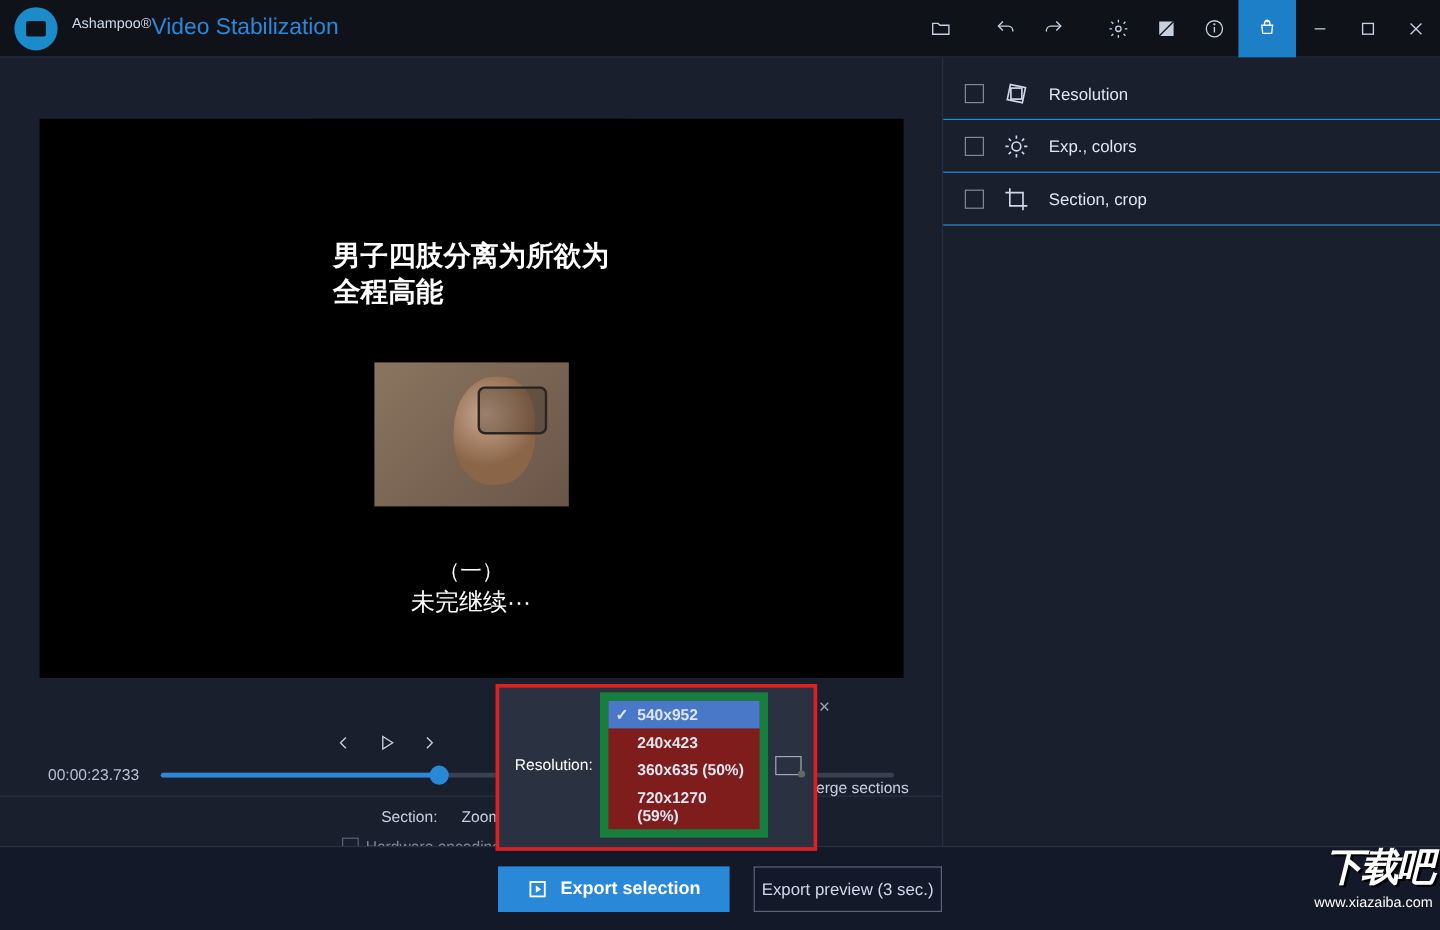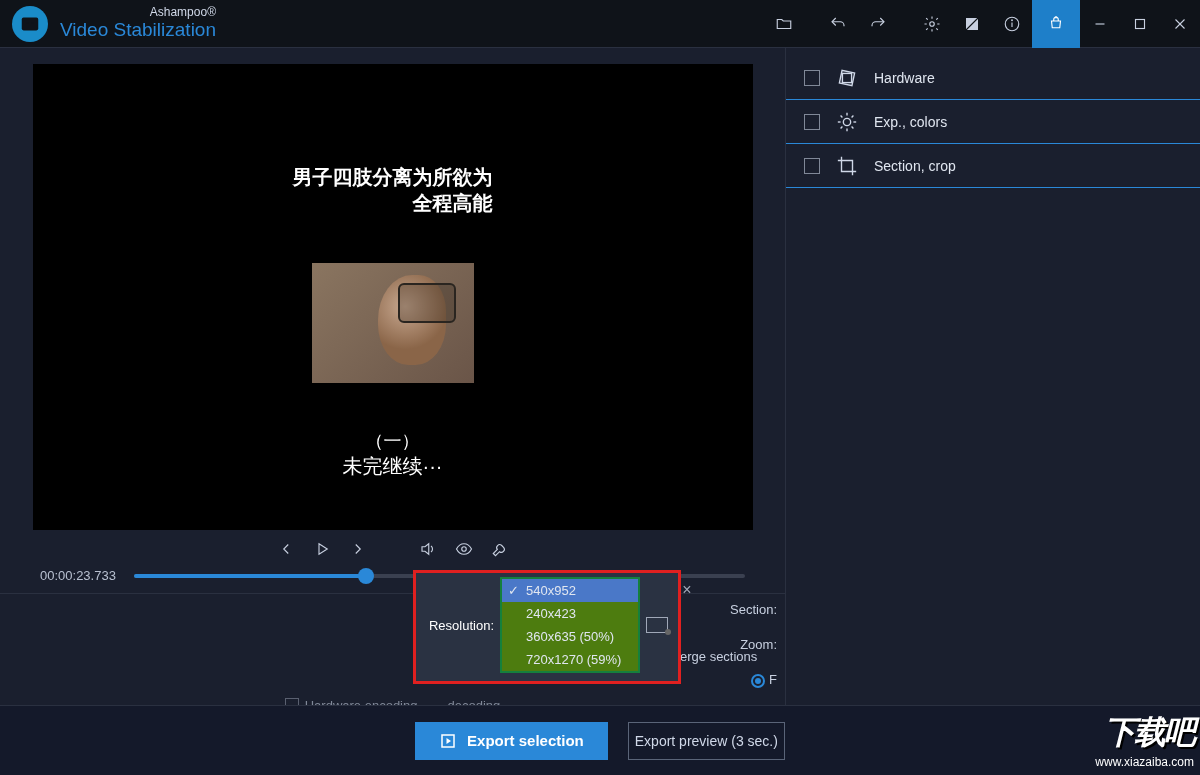--- a/index.html
+++ b/index.html
@@ -1,79 +1,79 @@
 <!DOCTYPE html>
 <html><head>
 <meta charset="utf-8">
 <style>
 * { box-sizing: border-box; margin: 0; padding: 0; }
 body { width: 1200px; height: 775px; background: #1a1f2e; font-family: "Segoe UI", Arial, sans-serif; color: #e0e6f0; overflow: hidden; position: relative; }
 .titlebar { height: 48px; display: flex; align-items: center; background: #0f1319; border-bottom: 1px solid #2a3040; }
 .logo-area { display: flex; align-items: center; padding-left: 12px; gap: 12px; }
 .logo-icon { width: 36px; height: 36px; border-radius: 50%; background: #1a8cc9; display: flex; align-items: center; justify-content: center; }
 .logo-icon svg { width: 22px; height: 22px; fill: #0f1319; }
-.logo-text { display: flex; flex-direction: column; line-height: 1.1; align-items: flex-end; }
+.logo-text { display: flex; line-height: 1.1; }
 .logo-brand { font-size: 12px; color: #d0d8e8; }
 .logo-title { font-size: 19px; color: #2a88d8; }
 .title-actions { margin-left: auto; display: flex; height: 100%; }
 .title-btn { width: 40px; height: 48px; display: flex; align-items: center; justify-content: center; color: #c8d0e0; font-size: 15px; }
 .title-btn.cart { background: #1e7fc9; width: 48px; }
 .title-btn svg { width: 18px; height: 18px; stroke: #c8d0e0; stroke-width: 1.5; fill: none; }
 .title-btn.cart svg { stroke: #fff; }
 .main-area { display: flex; height: 727px; }
 .left-panel { width: 785px; display: flex; flex-direction: column; }
 .video-container { flex: 1; display: flex; align-items: center; justify-content: center; padding: 18px 0 0 0; min-height: 0; }
 .video-frame { width: 720px; height: 466px; background: #000; display: flex; align-items: center; justify-content: center; position: relative; }
 .video-inner { width: 264px; height: 466px; background: #000; display: flex; flex-direction: column; align-items: center; justify-content: space-between; padding: 100px 0 50px 0; color: #fff; }
-.video-text-top { font-size: 20px; text-align: right; line-height: 1.3; font-weight: bold; }
+.video-text-top { font-size: 23px; text-align: left; line-height: 1.3; font-weight: bold; }
 .video-thumb { width: 162px; height: 120px; background: linear-gradient(135deg, #8a7560 0%, #6a5548 100%); margin: 8px 0; position: relative; overflow: hidden; }
 .video-thumb::before { content:""; position:absolute; right: 28px; top: 12px; width: 68px; height: 90px; background: radial-gradient(circle at 40% 35%, #c8a890 0%, #8a6548 60%); border-radius: 50% 40% 45% 45%; }
 .video-thumb::after { content:""; position:absolute; right: 18px; top: 20px; width: 54px; height: 36px; border: 2px solid #2a2520; border-radius: 6px; background: rgba(50,40,30,0.3); }
 .video-text-mid { font-size: 18px; }
 .video-text-bot { font-size: 20px; }
 .play-controls { display: flex; gap: 14px; justify-content: center; padding: 10px 0 6px 0; }
 .play-controls .ctrl { width: 22px; height: 22px; display: flex; align-items: center; justify-content: center; color: #c8d0e0; }
 .play-controls svg { width: 18px; height: 18px; stroke: #c8d0e0; stroke-width: 1.5; fill: none; }
 .timeline-row { display: flex; align-items: center; padding: 2px 40px 6px 40px; gap: 4px; position: relative; }
 .timecode { font-size: 13px; color: #b8c0d0; width: 90px; }
 .timeline { flex: 1; height: 4px; background: #3a4050; position: relative; border-radius: 2px; }
 .timeline::before { content:""; position:absolute; left:0; top:0; height:4px; width: 38%; background: #2a88d8; border-radius: 2px; }
 .timeline-thumb { position: absolute; left: 38%; top: -6px; width: 16px; height: 16px; border-radius: 50%; background: #2a88d8; transform: translateX(-50%); }
 .timeline-marks { position: absolute; left: 58%; top: -2px; width: 82px; height: 8px; background: repeating-linear-gradient(90deg, #b0b8c8 0 2px, transparent 2px 7px); }
 .divider-h { height: 1px; background: #2a3040; margin: 4px 0; }
-.section-opts { display: flex; align-items: flex-end; justify-content: center; gap: 20px; padding: 4px 8px; font-size: 13px; color: #c8d0e0; position: relative; flex-direction: column; }
+.section-opts { display: flex; align-items: center; justify-content: center; gap: 20px; padding: 4px 18px; font-size: 13px; color: #c8d0e0; position: relative; }
 .section-opts .lbl { color: #c8d0e0; }
 .radio { width: 14px; height: 14px; border: 2px solid #2a88d8; border-radius: 50%; display: inline-flex; align-items: center; justify-content: center; margin-right: 4px; vertical-align: middle; }
 .radio.on::after { content:""; width:6px; height:6px; border-radius:50%; background:#2a88d8; }
 .radio.off { border-color: #808898; }
 .hw-row { display: flex; align-items: center; justify-content: center; gap: 30px; padding: 6px 0 10px 0; font-size: 13px; color: #808898; }
 .cb { width: 14px; height: 14px; border: 1px solid #5a6070; display: inline-block; margin-right: 6px; vertical-align: -2px; }
 .add-section-btn { margin: 4px 36px 10px 36px; height: 38px; border: 1px solid #2a88d8; display: flex; align-items: center; justify-content: center; gap: 6px; font-size: 14px; color: #c8d0e0; width: 286px; }
 .export-bar { height: 70px; background: #14192a; display: flex; align-items: center; justify-content: center; gap: 20px; border-top: 1px solid #2a3040; position: absolute; left:0; right:0; bottom:0; width: 1200px;}
 .export-primary { background: #2a88d8; color: #fff; padding: 10px 24px; display: flex; align-items: center; gap: 10px; font-size: 15px; font-weight: 600; }
 .export-primary svg { width: 18px; height: 18px; stroke: #fff; stroke-width: 2; fill: none; }
 .export-sec { border: 1px solid #5a6478; padding: 10px 6px; font-size: 14px; color: #d0d8e8; }
 .right-panel { width: 415px; background: #1a1f2e; border-left: 1px solid #2a3040; padding: 8px 0; }
 .tool-row { height: 44px; display: flex; align-items: center; gap: 16px; padding: 0 18px; border-bottom: 1px solid #2a88d8; font-size: 14px; }
 .tool-row .cb2 { width: 16px; height: 16px; border: 1px solid #808898; }
 .tool-row svg { width: 22px; height: 22px; stroke: #d0d8e8; stroke-width: 1.5; fill: none; }
 .popup { position: absolute; left: 413px; top: 570px; width: 268px; border: 3px solid #e02020; background: #2a3242; z-index: 10; padding-bottom: 4px; }
 .popup-row { display: flex; align-items: center; padding: 4px 10px; font-size: 13px; gap: 6px; }
 .popup-label { width: 68px; text-align: right; color: #ffffff; }
 .dropdown { position: relative; flex: 1; }
-.dd-list { background: #4d7c0f; border: 2px solid #15803d; }
+.dd-list { background: #7f1d1d; border: 7px solid #15803d; font-weight: bold; }
 .dd-item { padding: 4px 8px 4px 24px; font-size: 13px; position: relative; }
 .dd-item.sel { background: #4a78c8; }
 .dd-item.sel::before { content: "✓"; position: absolute; left: 6px; }
 .popup-close { position: absolute; right: -18px; top: 8px; width: 18px; height: 18px; color: #a0a8b8; font-size: 16px; display:flex; align-items:center; justify-content:center; }
 .snapshot-icon { width: 22px; height: 16px; border: 1px solid #a0a8b8; position: relative; }
 .snapshot-icon::after { content:""; position:absolute; right:-4px; bottom:-3px; width:6px; height:6px; border-radius:50%; background:#666; }
 .zoom-right { position:absolute; left: 620px; top: 615px; font-size: 13px; display:flex; align-items:center; gap:6px; }
 .merge-block { position:absolute; left: 680px; top: 649px; font-size: 13px; color:#c8d0e0; display:flex; align-items:center; gap:8px; }
-.watermark { position:absolute; right: 6px; bottom: 6px; text-align:right; font-size:12px; color: #fff; z-index: 40; }
+.watermark { position:absolute; right: 6px; bottom: 16px; text-align:right; font-size:12px; color: #fff; z-index: 40; }
 .watermark .big { font-size: 32px; font-weight: 900; letter-spacing:-2px; font-style:italic; text-shadow: 2px 2px 0 #000; }
 .bottom-controls-row{position:relative;}
 </style>
 </head>
 <body>
 
 <div class="titlebar">
   <div class="logo-area">
     <div class="logo-icon">
       <svg viewBox="0 0 24 24">
@@ -235,21 +235,21 @@
     </div>
   </div>
 
   <div class="right-panel">
     <div class="tool-row">
       <span class="cb2"></span>
       <svg viewBox="0 0 24 24">
           <rect x="5" y="5" width="14" height="14" transform="rotate(12 12 12)"></rect>
           <rect x="7" y="7" width="10" height="10"></rect>
         </svg>
-      <span>Hardware</span>
+      <span>Resolution</span>
     </div>
     <div class="tool-row">
       <span class="cb2"></span>
       <svg viewBox="0 0 24 24">
           <circle cx="12" cy="12" r="4"></circle>
           <line x1="12" y1="2" x2="12" y2="5"></line>
           <line x1="12" y1="19" x2="12" y2="22"></line>
           <line x1="2" y1="12" x2="5" y2="12"></line>
           <line x1="19" y1="12" x2="22" y2="12"></line>
           <line x1="5" y1="5" x2="7" y2="7"></line>

